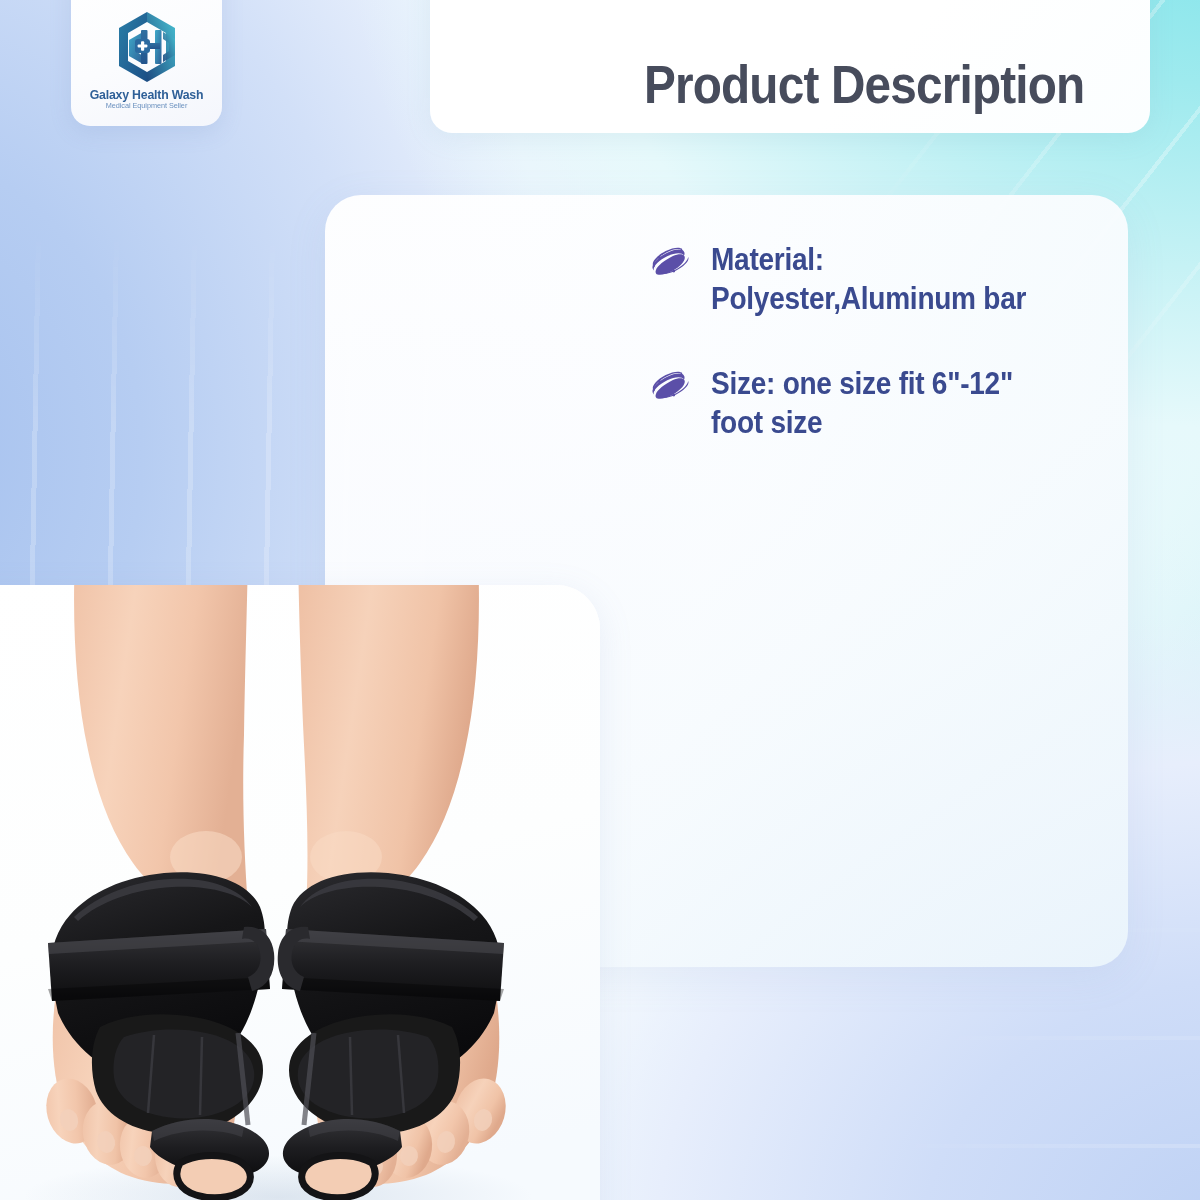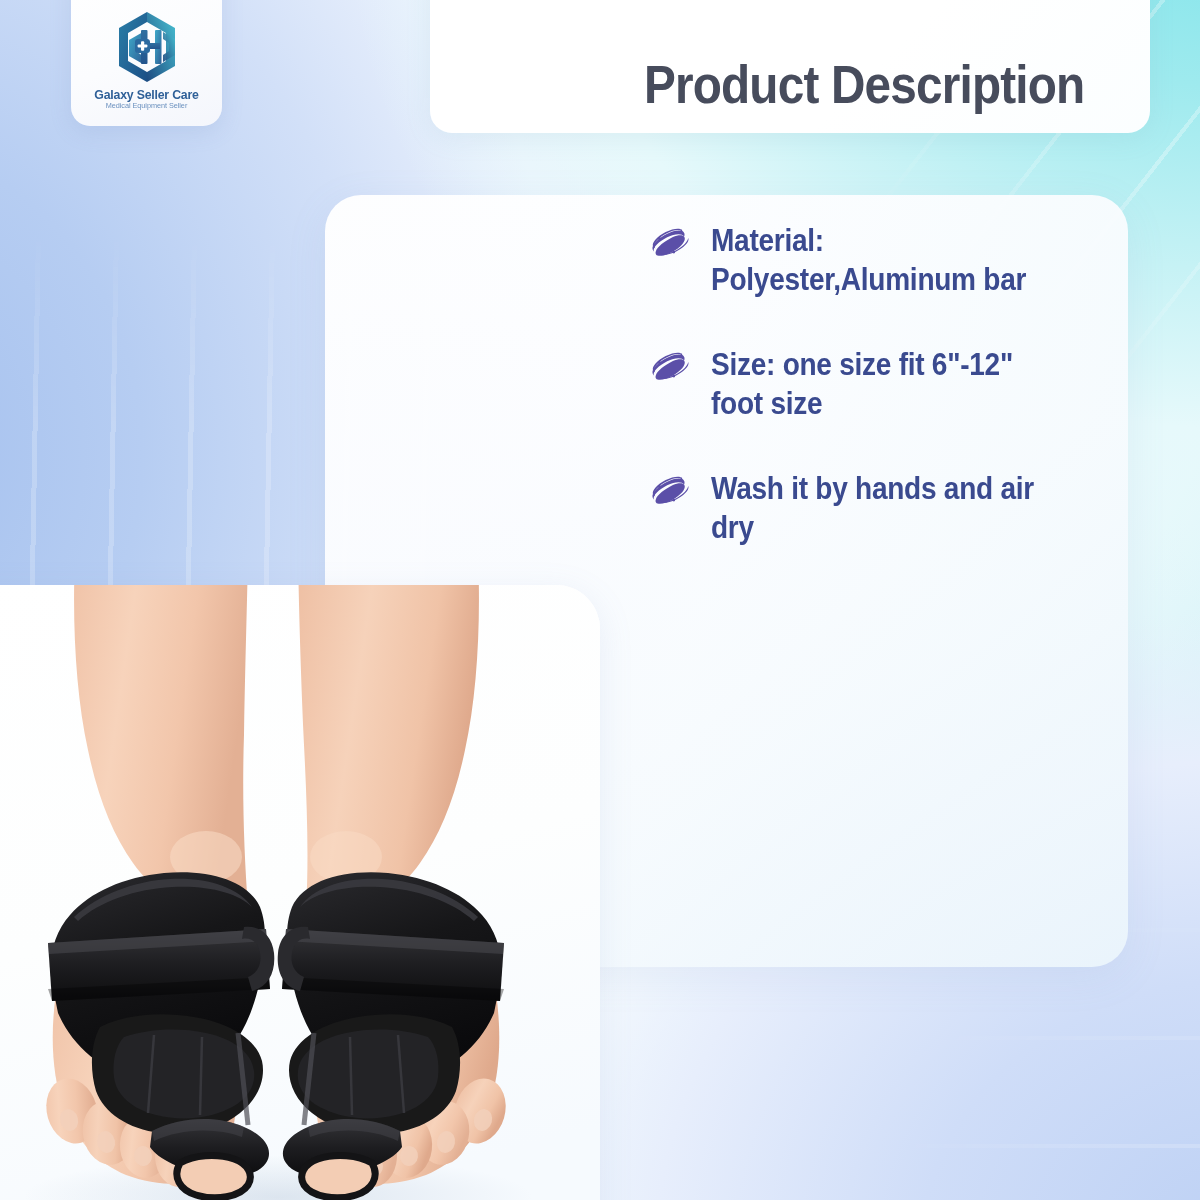--- a/index.html
+++ b/index.html
@@ -90,21 +90,21 @@
     position:absolute; left:325px; top:195px; width:803px; height:772px;
     background:linear-gradient(145deg,
         rgba(255,255,255,0.96) 0%,
         rgba(252,253,255,0.95) 30%,
         rgba(247,251,254,0.93) 58%,
         rgba(236,246,252,0.90) 100%);
     border-radius:36px;
     box-shadow:0 10px 40px rgba(120,150,200,0.10);
   }
   #feature-list{
-    position:absolute; left:318px; top:26px; width:420px;
+    position:absolute; left:318px; top:45px; width:420px;
   }
   .feature-row{
     display:flex; align-items:flex-start; margin-bottom:46px;
   }
   .feature-row:last-child{ margin-bottom:0; }
   .bullet-icon{
     flex:0 0 auto; width:46px; height:40px; margin-top:4px; margin-right:22px;
   }
   .feature-text{
     font-size:30.5px; font-weight:bold; color:#3a4a8f;
@@ -164,21 +164,21 @@
     <rect x="40" y="33" width="15" height="6" fill="url(#hexD)"></rect>
 
     <path d="M58 22 L58 29 L64 33 L64 41 L58 45 L58 52 L70 45 L70 29 Z" fill="url(#hexC)" opacity="0.92"></path>
 
     <g transform="translate(30,29)">
       <rect x="0" y="0" width="15" height="14" rx="3" fill="#2b6aa0"></rect>
       <rect x="6" y="2.2" width="3.2" height="9.6" rx="1" fill="#ffffff"></rect>
       <rect x="2.6" y="5.4" width="9.8" height="3.2" rx="1" fill="#ffffff"></rect>
     </g>
   </svg>
-  <div class="logo-name">Galaxy Seller Care</div>
+  <div class="logo-name">Galaxy Health Wash</div>
   <div class="logo-tag">Medical Equipment Seller</div>
 </div>
 
 <div id="title-card">
   <div id="title-text">Product Description</div>
 </div>
 
 <div id="content-card">
   <div id="feature-list">
 
@@ -203,33 +203,20 @@
           <path d="M40.9 11.6c-1.6-3.4-8.9-3.2-16.7.6C15.8 16.3 9.6 22.6 10.8 26.4c-.6-.6-1-1.3-1.2-2.1-1.2-4 5.1-10.9 14.1-15.3 8.3-4.1 15.7-4.6 17.5-1.1.3.6.4 1.3.3 2 0 .6-.2 1.2-.6 1.7z"></path>
           <path d="M36.9 15.1c-8.6 4.2-15.6 10-17.1 14.3-.4 1.2-.3 2.2.2 3 1.9 2.7 9 1.6 16.6-2.6 8.1-4.5 13.6-11 11.9-14.5-1.3-2.7-6.4-2.5-11.6-.2z" transform="translate(-7,-3)"></path>
           <path d="M33.7 24.9c-7.9 4.1-15.4 4.8-17.6 1.6-.5-.7-.6-1.6-.4-2.6-.9 1.3-1.1 2.6-.5 3.7 1.8 3.4 9.6 2.9 18-1.2 7.2-3.5 12.3-8.6 12.3-12.1 0-.5-.1-1-.3-1.4-.3 3.4-5 8.4-11.5 12z"></path>
           <circle cx="16.5" cy="13.4" r="1.5"></circle>
           <circle cx="30.8" cy="27.1" r="1.4"></circle>
         </g>
       </svg>
       <div class="feature-text">Size: one size fit 6"-12" foot size</div>
     </div>
 
-    <div class="feature-row">
-      <svg class="bullet-icon" viewBox="0 0 46 40">
-        <g fill="#5b4fa8">
-          <path d="M39.5 5.2c-2.4-2.6-9.4-1.9-16.8 1.9C14.2 11.4 8.3 18 10.1 21.6c.4.9 1.3 1.5 2.4 1.8-.5-.4-.9-.9-1.1-1.5-1.3-3.3 4.2-9.3 12.1-13.4 6.4-3.3 12.3-4.3 14.7-2.6.6.4 1 .9 1.3 1.6.1-.9-.1-1.7-.6-2.3z"></path>
-          <path d="M40.9 11.6c-1.6-3.4-8.9-3.2-16.7.6C15.8 16.3 9.6 22.6 10.8 26.4c-.6-.6-1-1.3-1.2-2.1-1.2-4 5.1-10.9 14.1-15.3 8.3-4.1 15.7-4.6 17.5-1.1.3.6.4 1.3.3 2 0 .6-.2 1.2-.6 1.7z"></path>
-          <path d="M36.9 15.1c-8.6 4.2-15.6 10-17.1 14.3-.4 1.2-.3 2.2.2 3 1.9 2.7 9 1.6 16.6-2.6 8.1-4.5 13.6-11 11.9-14.5-1.3-2.7-6.4-2.5-11.6-.2z" transform="translate(-7,-3)"></path>
-          <path d="M33.7 24.9c-7.9 4.1-15.4 4.8-17.6 1.6-.5-.7-.6-1.6-.4-2.6-.9 1.3-1.1 2.6-.5 3.7 1.8 3.4 9.6 2.9 18-1.2 7.2-3.5 12.3-8.6 12.3-12.1 0-.5-.1-1-.3-1.4-.3 3.4-5 8.4-11.5 12z"></path>
-          <circle cx="16.5" cy="13.4" r="1.5"></circle>
-          <circle cx="30.8" cy="27.1" r="1.4"></circle>
-        </g>
-      </svg>
-      <div class="feature-text">Wash it by hands and air dry</div>
-    </div>
 
   </div>
 </div>
 
 <div id="photo-card">
   <div id="photo-inner">
     <svg id="photo-svg" viewBox="0 0 652 667" preserveAspectRatio="xMidYMid slice">
       <defs>
         <linearGradient id="skinG" x1="0" y1="0" x2="1" y2="0.3">
           <stop offset="0" stop-color="#f0c3a8"></stop>

